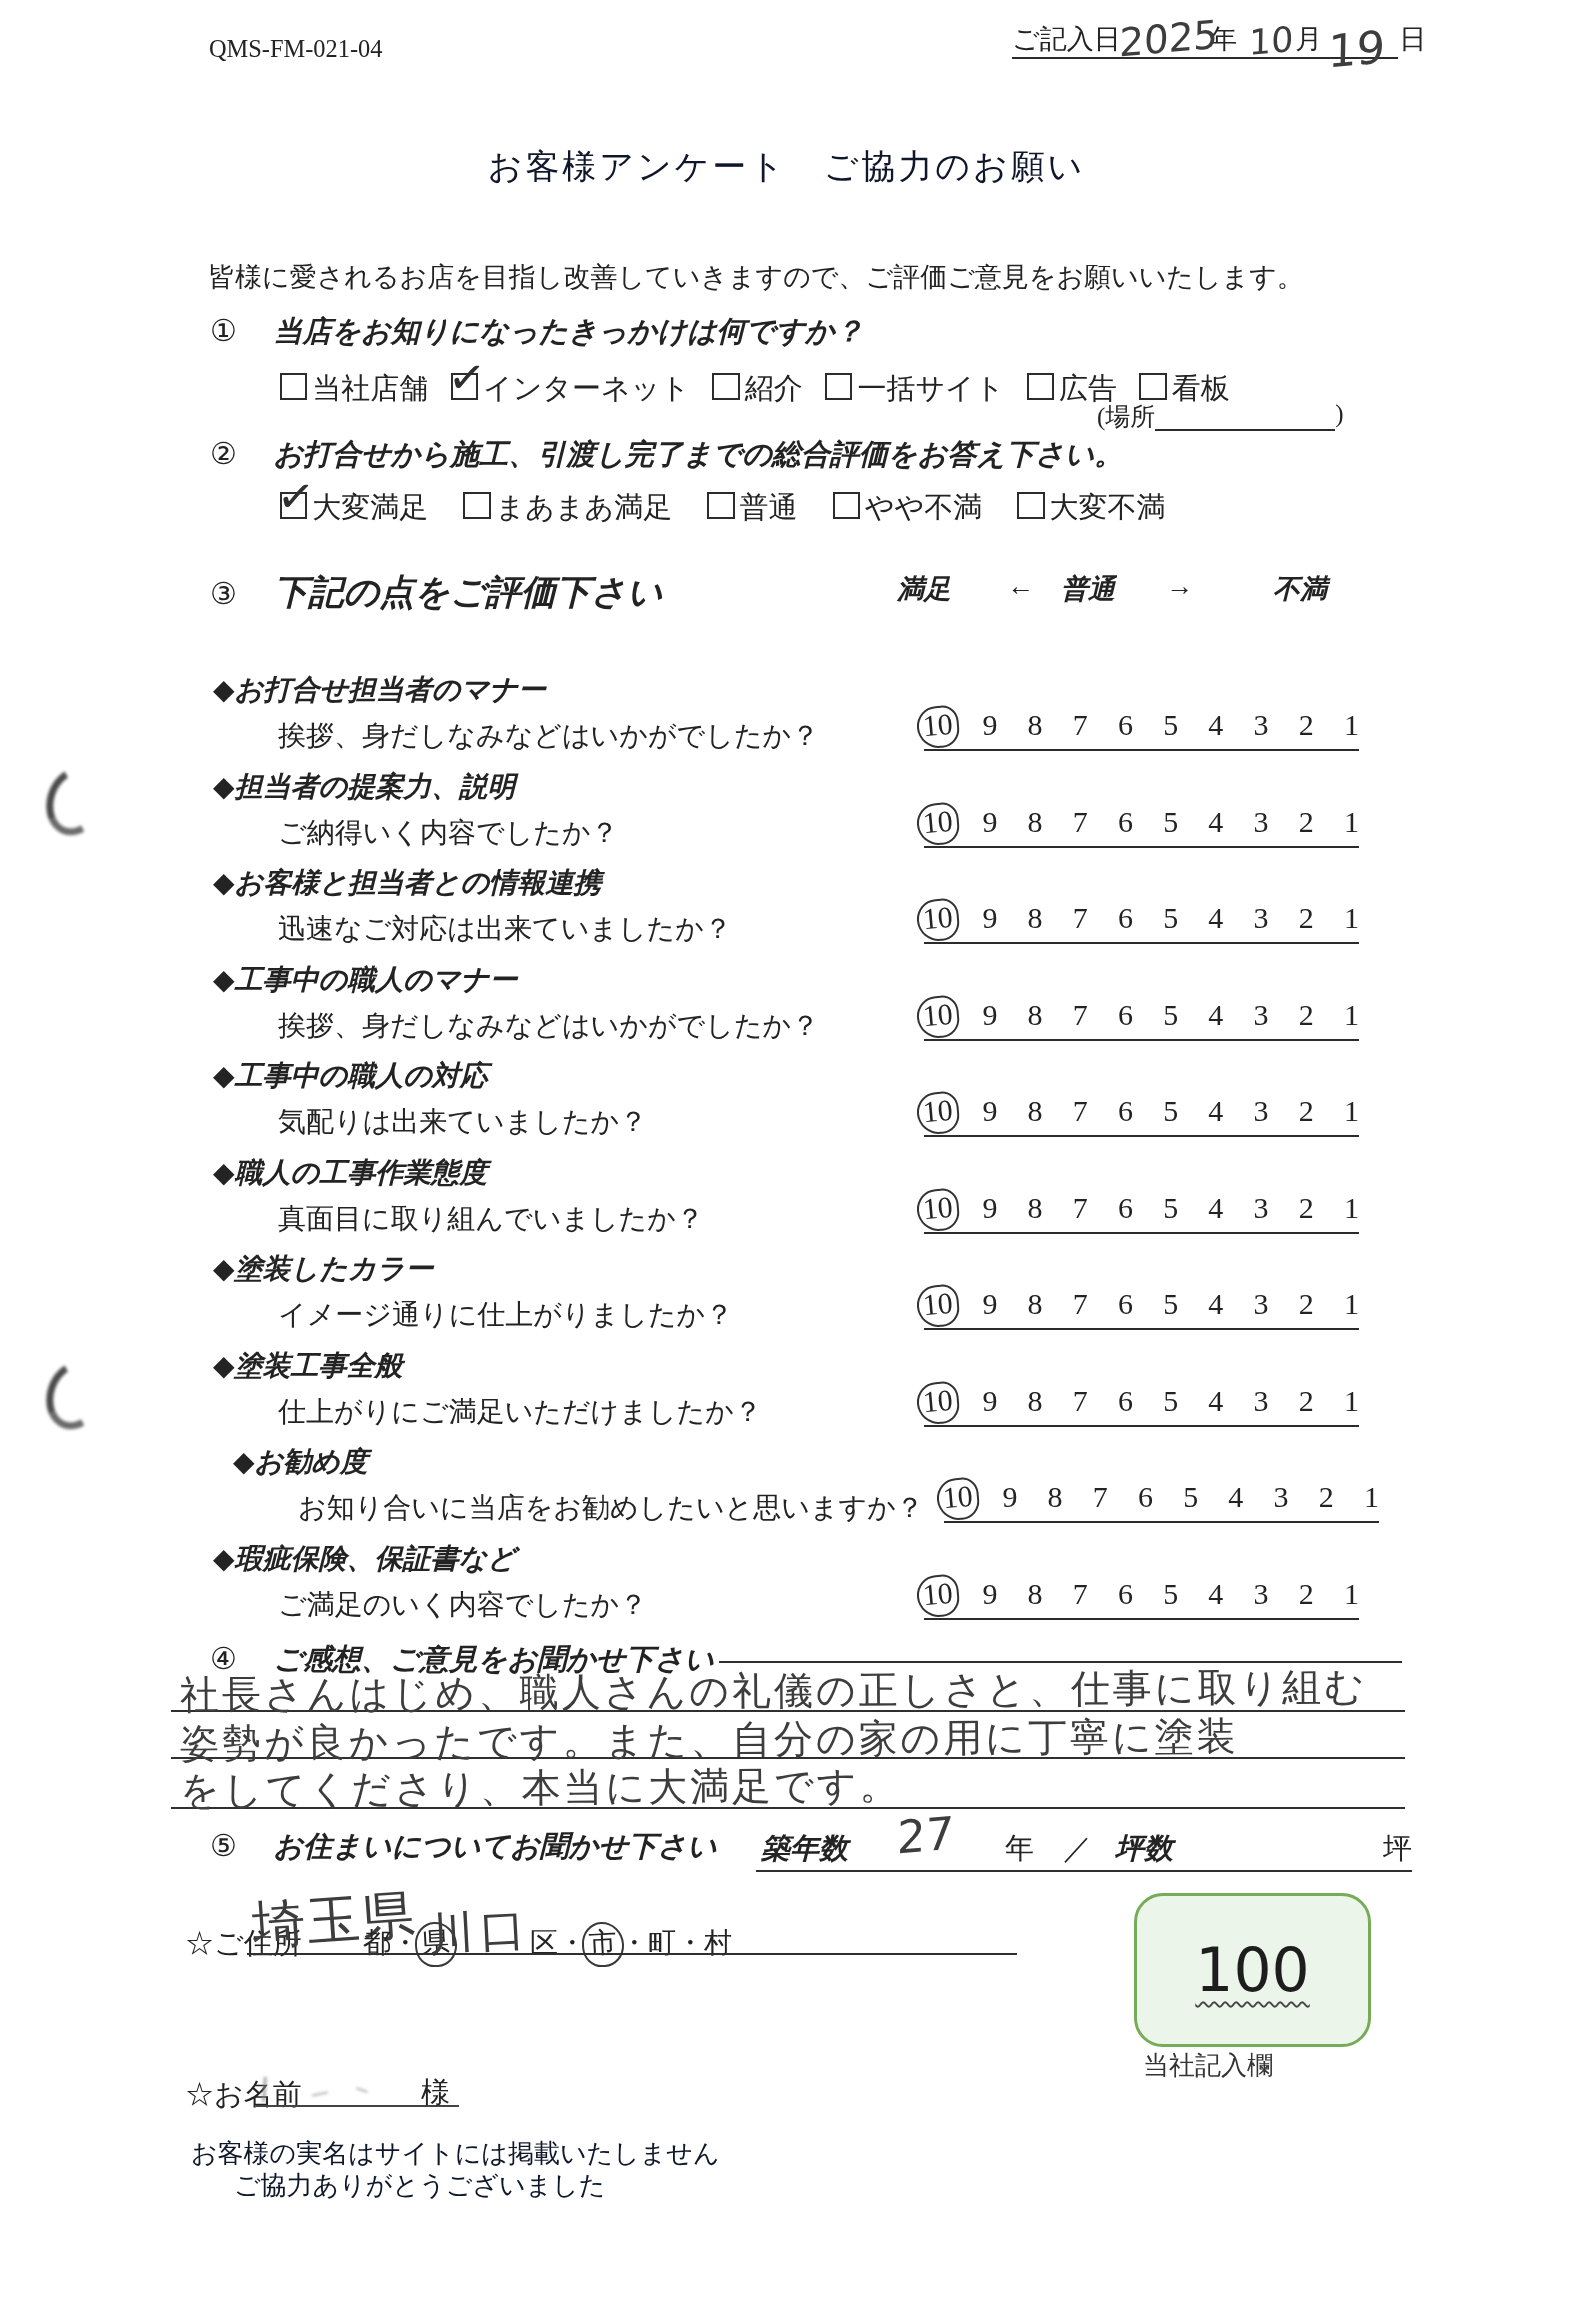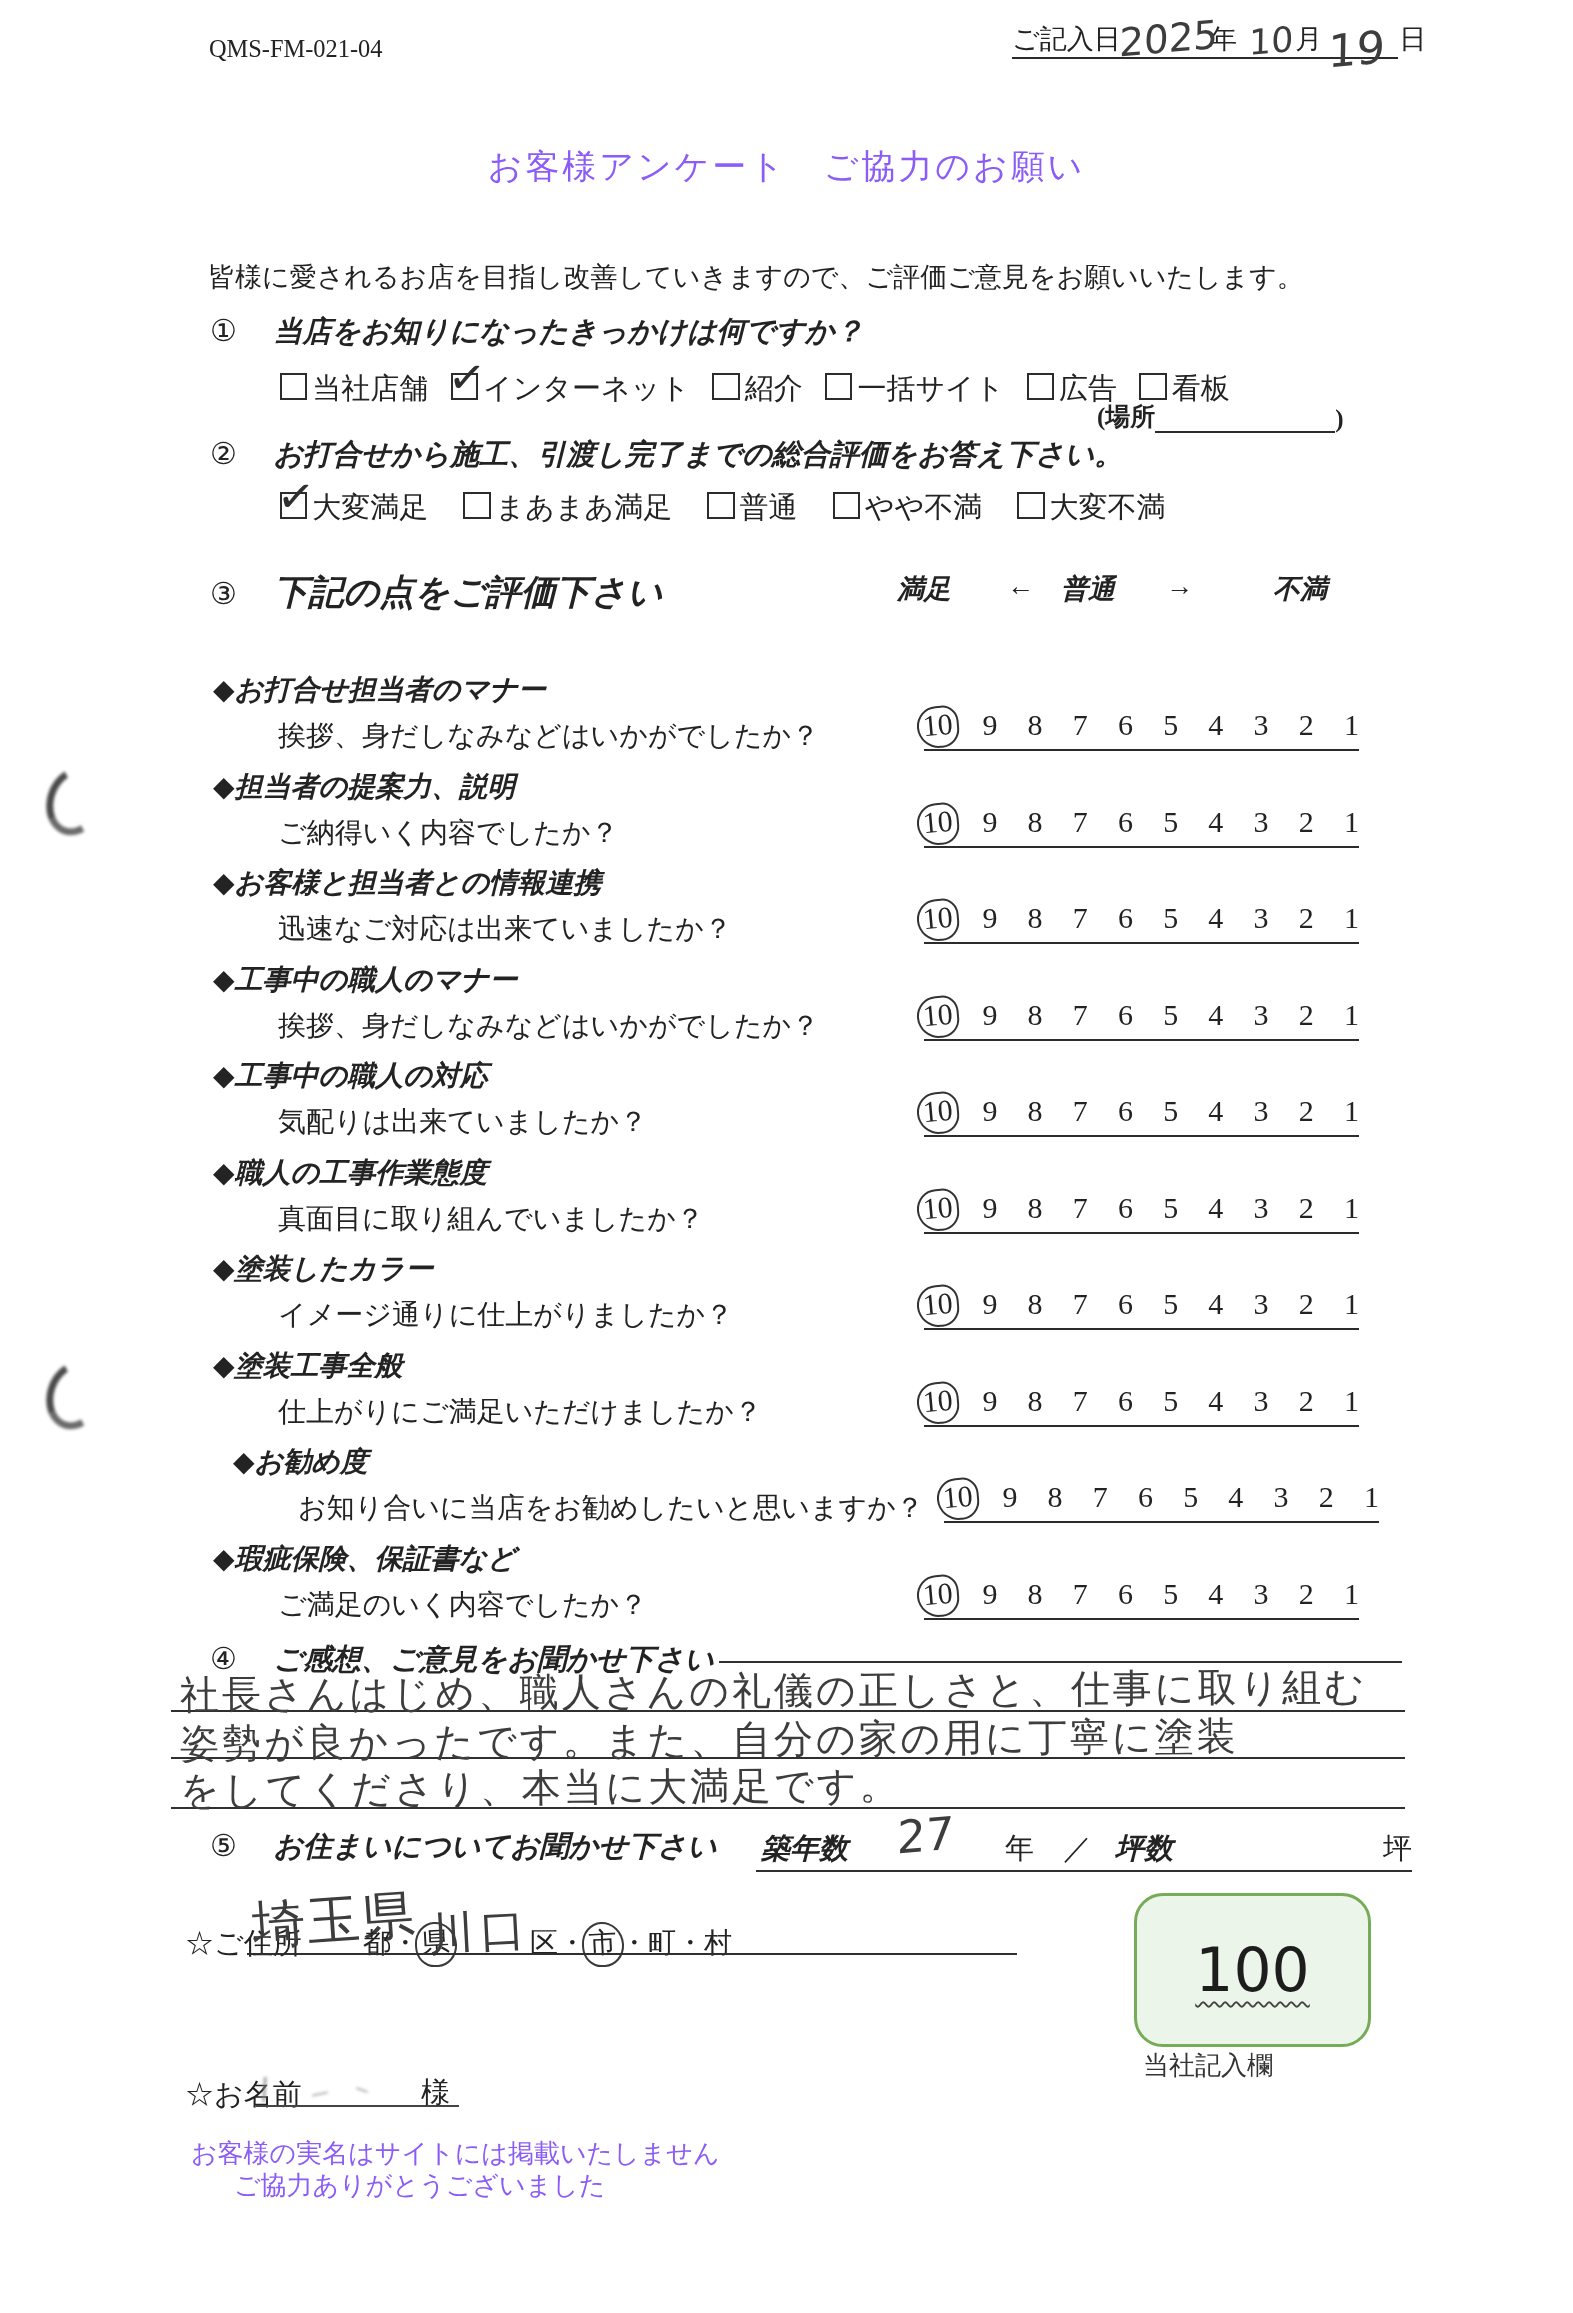--- a/index.html
+++ b/index.html
@@ -1,21 +1,21 @@
 <!DOCTYPE html>
 <html><head>
 <meta charset="utf-8">
 <style>
   html,body{margin:0;padding:0;background:#ffffff;}
   .page{position:relative;width:1573px;height:2313px;background:#fff;overflow:hidden;
         font-family:"Liberation Serif","DejaVu Serif",serif;color:#232323;}
   .abs{position:absolute;white-space:nowrap;}
   .serif{font-family:"Liberation Serif","DejaVu Serif",serif;}
   .gothic{font-family:"Liberation Sans","DejaVu Sans",sans-serif;font-weight:bold;font-style:italic;}
-  .green{color:#8b5cf6;}
+  .green{color:#0f172a;}
   
   .hw{font-family:"DejaVu Sans",sans-serif;color:#3d3d3d;}
   .hw-tilt{display:inline-block;transform:rotate(-5deg) skewX(-6deg);}
   
   .date-row{display:flex;align-items:flex-end;border-bottom:2px solid #2b2b2b;padding-bottom:2px;}
   .date-row .p{font-size:27px;line-height:1.1;}
   .date-hw{font-size:39px;line-height:.8;}
   
   .opt{display:inline-flex;align-items:baseline;font-size:29px;}
   .cb{display:inline-block;width:23.4px;height:23.4px;border:2px solid #2c2c2c;margin-right:4.9px;
@@ -93,21 +93,21 @@
       </span>
     <span class="opt serif">
       <span class="cb"></span>
       <span>広告</span>
       </span>
     <span class="opt serif">
       <span class="cb"></span>
       <span>看板</span>
       </span>
   </div>
-  <div class="abs serif" style="left:1097px;top:400px;font-size:25px;display:flex;align-items:flex-end;font-weight:bold;">
+  <div class="abs serif" style="left:1097px;top:400px;font-size:25px;display:flex;align-items:flex-start;">
     <span>(場所</span>
     <span class="uline" style="width:180px;height:29px;"></span>
     <span>)</span>
   </div>
 
   <div class="abs" style="left:210px;top:435px;font-size:30px;">
     <span class="serif">②</span>
     <span class="gothic" style="margin-left:29px;font-size:29px;">お打合せから施工、引渡し完了までの総合評価をお答え下さい。</span>
   </div>
   <div class="abs" style="left:280px;top:488px;display:flex;gap:35px;">

